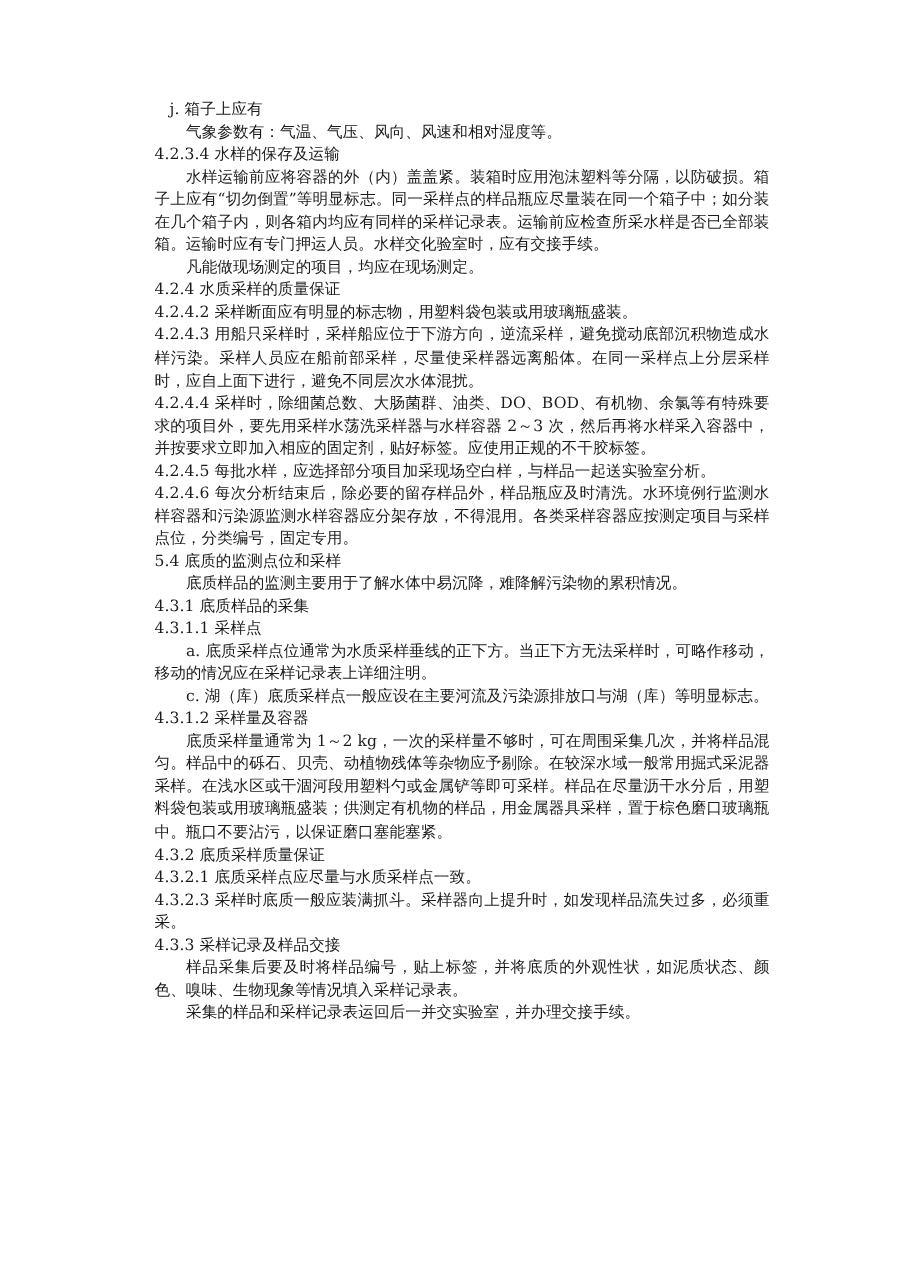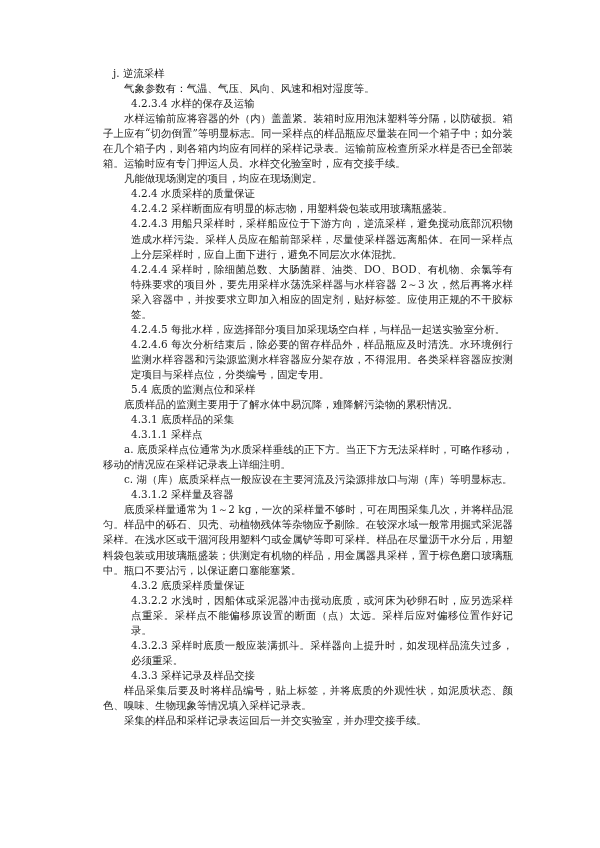--- a/index.html
+++ b/index.html
@@ -34,60 +34,59 @@
     color: #1b1b1b;
     text-align: justify;
     text-justify: inter-ideograph;
     letter-spacing: 0.05px;
     font-family: "DejaVu Serif", "Liberation Serif", serif;
     word-break: break-all;
   }
   
   .para.clause {
     text-indent: 0;
-    margin-left: 28px;
   }
   
   .para.body {
     text-indent: 21px;
   }
   
   .para.item {
     text-indent: 21px;
   }
   
   .para.lettered-head {
     text-indent: 10px;
   }
 </style>
 </head>
 <body>
 
 <div class="page">
   <div class="text-column" id="text-column">
 
-  <p class="para lettered-head">j. 逆流采样</p>
+  <p class="para lettered-head">j. 箱子上应有</p>
       <p class="para body">气象参数有：气温、气压、风向、风速和相对湿度等。</p>
       <p class="para clause">4.2.3.4  水样的保存及运输</p>
       <p class="para body">水样运输前应将容器的外（内）盖盖紧。装箱时应用泡沫塑料等分隔，以防破损。箱子上应有“切勿倒置”等明显标志。同一采样点的样品瓶应尽量装在同一个箱子中；如分装在几个箱子内，则各箱内均应有同样的采样记录表。运输前应检查所采水样是否已全部装箱。运输时应有专门押运人员。水样交化验室时，应有交接手续。</p>
       <p class="para body">凡能做现场测定的项目，均应在现场测定。</p>
       <p class="para clause">4.2.4  水质采样的质量保证</p>
       <p class="para clause">4.2.4.2  采样断面应有明显的标志物，用塑料袋包装或用玻璃瓶盛装。</p>
       <p class="para clause">4.2.4.3  用船只采样时，采样船应位于下游方向，逆流采样，避免搅动底部沉积物造成水样污染。采样人员应在船前部采样，尽量使采样器远离船体。在同一采样点上分层采样时，应自上面下进行，避免不同层次水体混扰。</p>
       <p class="para clause">4.2.4.4  采样时，除细菌总数、大肠菌群、油类、DO、BOD、有机物、余氯等有特殊要求的项目外，要先用采样水荡洗采样器与水样容器 2～3 次，然后再将水样采入容器中，并按要求立即加入相应的固定剂，贴好标签。应使用正规的不干胶标签。</p>
       <p class="para clause">4.2.4.5  每批水样，应选择部分项目加采现场空白样，与样品一起送实验室分析。</p>
       <p class="para clause">4.2.4.6  每次分析结束后，除必要的留存样品外，样品瓶应及时清洗。水环境例行监测水样容器和污染源监测水样容器应分架存放，不得混用。各类采样容器应按测定项目与采样点位，分类编号，固定专用。</p>
       <p class="para clause">5.4  底质的监测点位和采样</p>
       <p class="para body">底质样品的监测主要用于了解水体中易沉降，难降解污染物的累积情况。</p>
       <p class="para clause">4.3.1  底质样品的采集</p>
       <p class="para clause">4.3.1.1  采样点</p>
       <p class="para item">a. 底质采样点位通常为水质采样垂线的正下方。当正下方无法采样时，可略作移动，移动的情况应在采样记录表上详细注明。</p>
       <p class="para item">c. 湖（库）底质采样点一般应设在主要河流及污染源排放口与湖（库）等明显标志。</p>
       <p class="para clause">4.3.1.2  采样量及容器</p>
       <p class="para body">底质采样量通常为 1～2 kg，一次的采样量不够时，可在周围采集几次，并将样品混匀。样品中的砾石、贝壳、动植物残体等杂物应予剔除。在较深水域一般常用掘式采泥器采样。在浅水区或干涸河段用塑料勺或金属铲等即可采样。样品在尽量沥干水分后，用塑料袋包装或用玻璃瓶盛装；供测定有机物的样品，用金属器具采样，置于棕色磨口玻璃瓶中。瓶口不要沾污，以保证磨口塞能塞紧。</p>
       <p class="para clause">4.3.2  底质采样质量保证</p>
-      <p class="para clause">4.3.2.2  水浅时，因船体或采泥器冲击搅动底质，或河床为砂卵石时，应另选采样点重采。采样点不能偏移原设置的断面（点）太远。采样后应对偏移位置作好记录。</p>
+      <p class="para clause">4.3.2.1  底质采样点应尽量与水质采样点一致。</p>
       <p class="para clause">4.3.2.3  采样时底质一般应装满抓斗。采样器向上提升时，如发现样品流失过多，必须重采。</p>
       <p class="para clause">4.3.3  采样记录及样品交接</p>
       <p class="para body">样品采集后要及时将样品编号，贴上标签，并将底质的外观性状，如泥质状态、颜色、嗅味、生物现象等情况填入采样记录表。</p>
       <p class="para body">采集的样品和采样记录表运回后一并交实验室，并办理交接手续。</p>
     </div>
 </div>
 
 </body></html>

